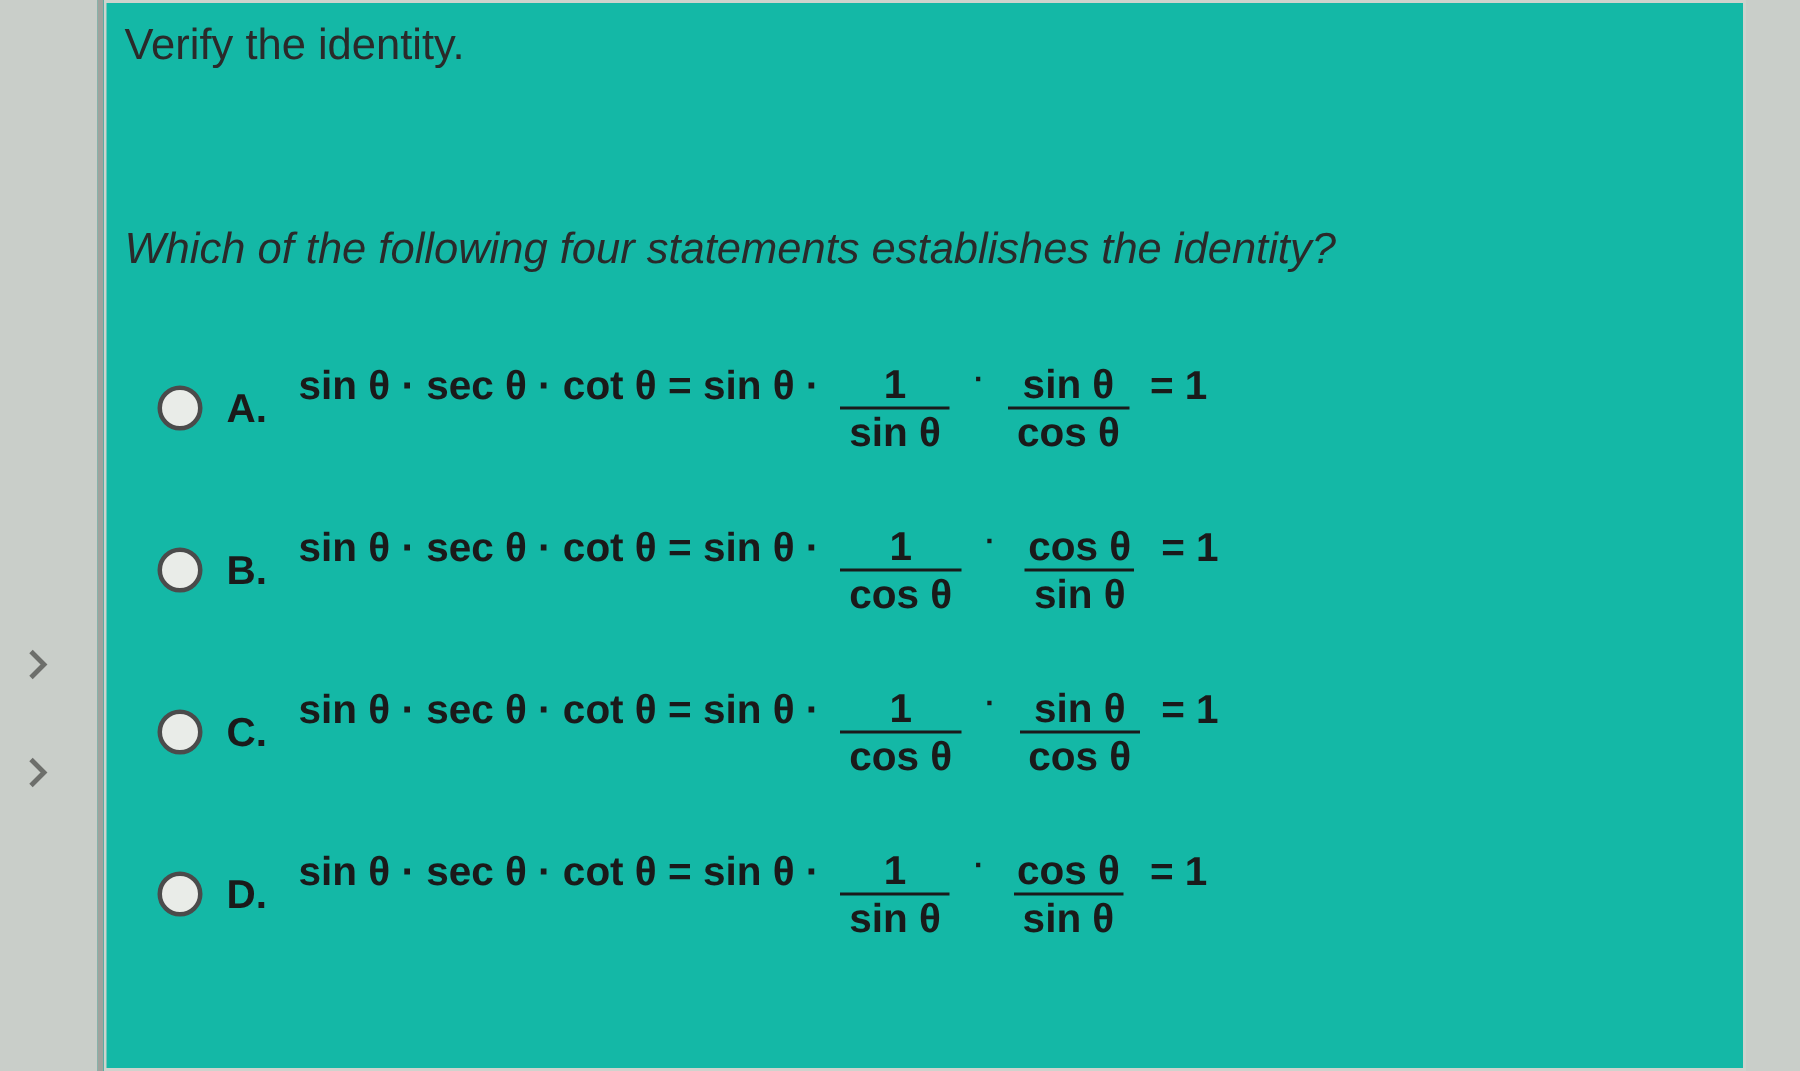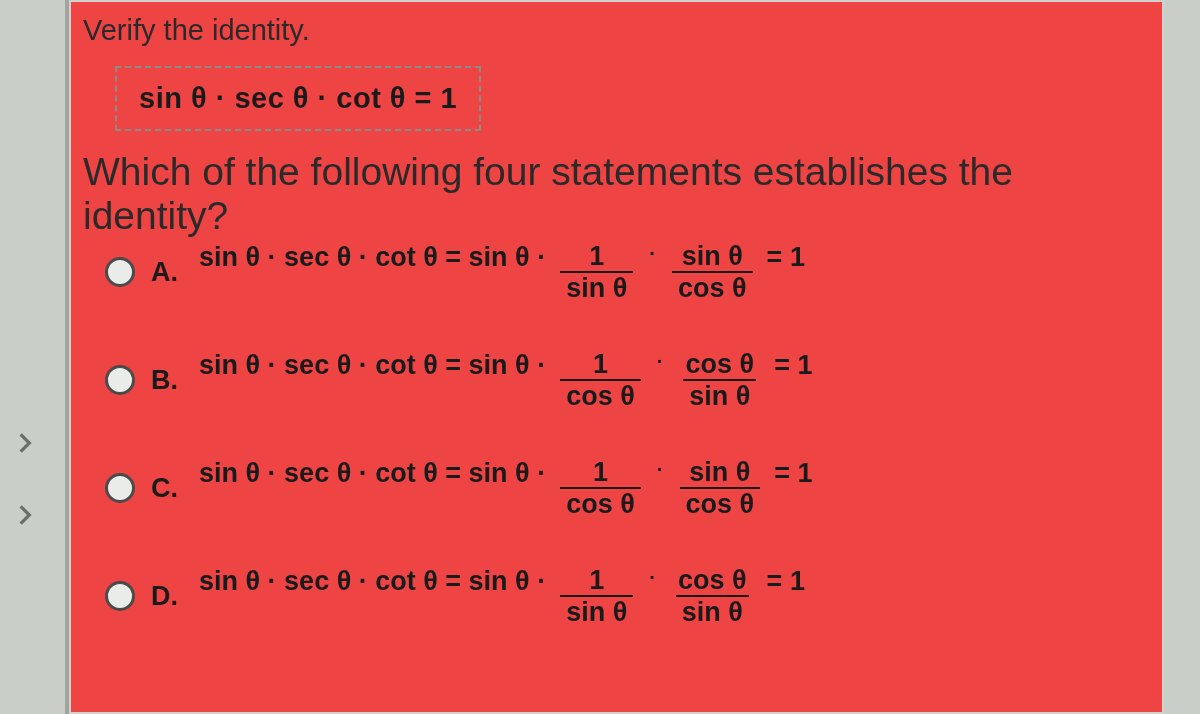--- a/index.html
+++ b/index.html
@@ -10,21 +10,21 @@
     background: #c9cec9;
     font-family: Arial, Helvetica, sans-serif;
     overflow: hidden;
   }
   .sheet {
     position: absolute;
     left: 65px;
     top: 0px;
     width: 1095px;
     height: 714px;
-    background: #ef4444;
+    background: #14b8a6;
     border-left: 4px solid #a0a39e;
     box-shadow: inset 0 0 0 2px #cfd3cd;
   }
   .prompt {
     position: absolute;
     left: 14px;
     top: 14px;
     font-size: 29px;
     color: #2a2a2a;
   }
@@ -39,22 +39,23 @@
     font-family: Arial, Helvetica, sans-serif;
     font-size: 29px;
     font-weight: bold;
     color: #1a1a1a;
     letter-spacing: 0.5px;
   }
   .question {
     position: absolute;
     left: 14px;
     top: 150px;
-    font-size: 39px;
+    font-size: 29px;
     color: #2a2a2a;
+    font-style: italic;
   }
   .options {
     position: absolute;
     left: 36px;
     top: 240px;
   }
   .opt-row {
     display: flex;
     align-items: center;
     margin-bottom: 44px;
@@ -119,23 +120,20 @@
     <polyline points="8,4 16,12 8,20"></polyline>
   </svg>
 <svg class="chevron" style="top:502px" viewBox="0 0 24 24" fill="none" stroke-width="3">
     <polyline points="8,4 16,12 8,20"></polyline>
   </svg>
 
 <div class="sheet">
 
   <div class="prompt">Verify the identity.</div>
 
-  <div class="identity-box">
-    <span class="identity-text">sin θ · sec θ · cot θ = 1</span>
-  </div>
 
   <div class="question">Which of the following four statements establishes the identity?</div>
 
   <div class="options">
 
     <div class="opt-row">
       <div class="radio"></div>
       <span class="lbl">A.</span>
       <span class="eq">
         <span>sin θ · sec θ · cot θ = sin θ ·</span>

